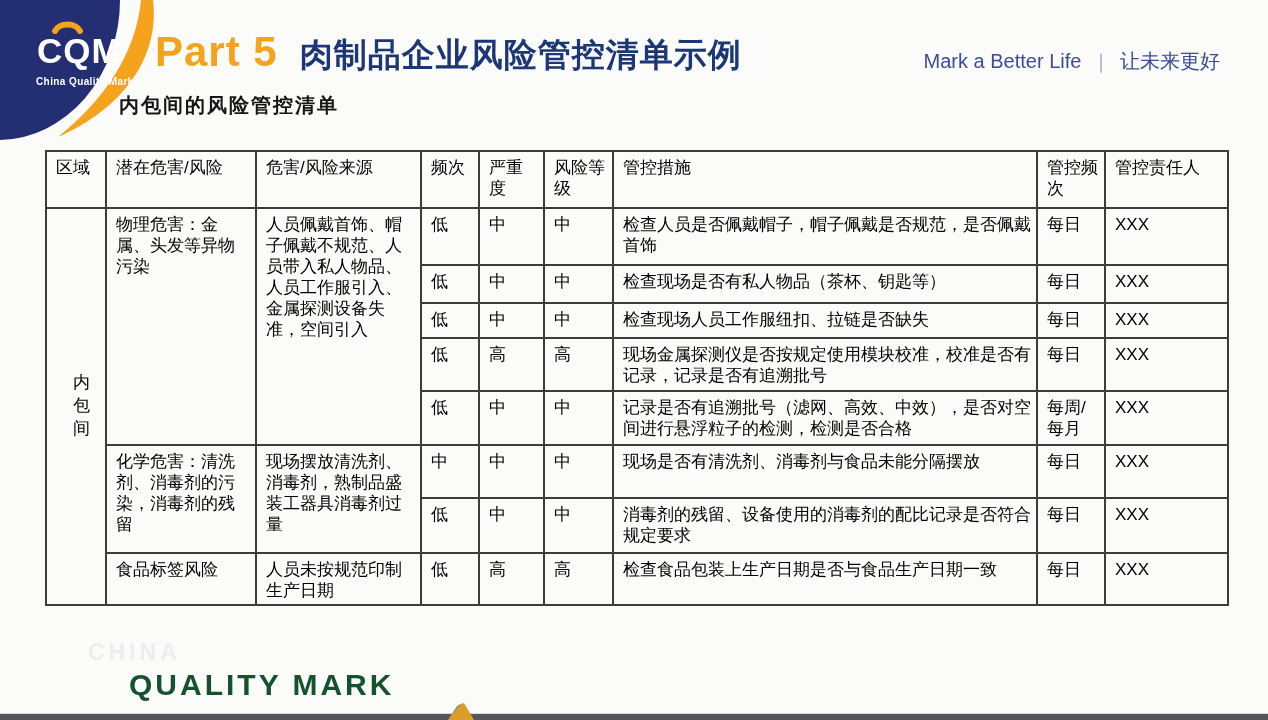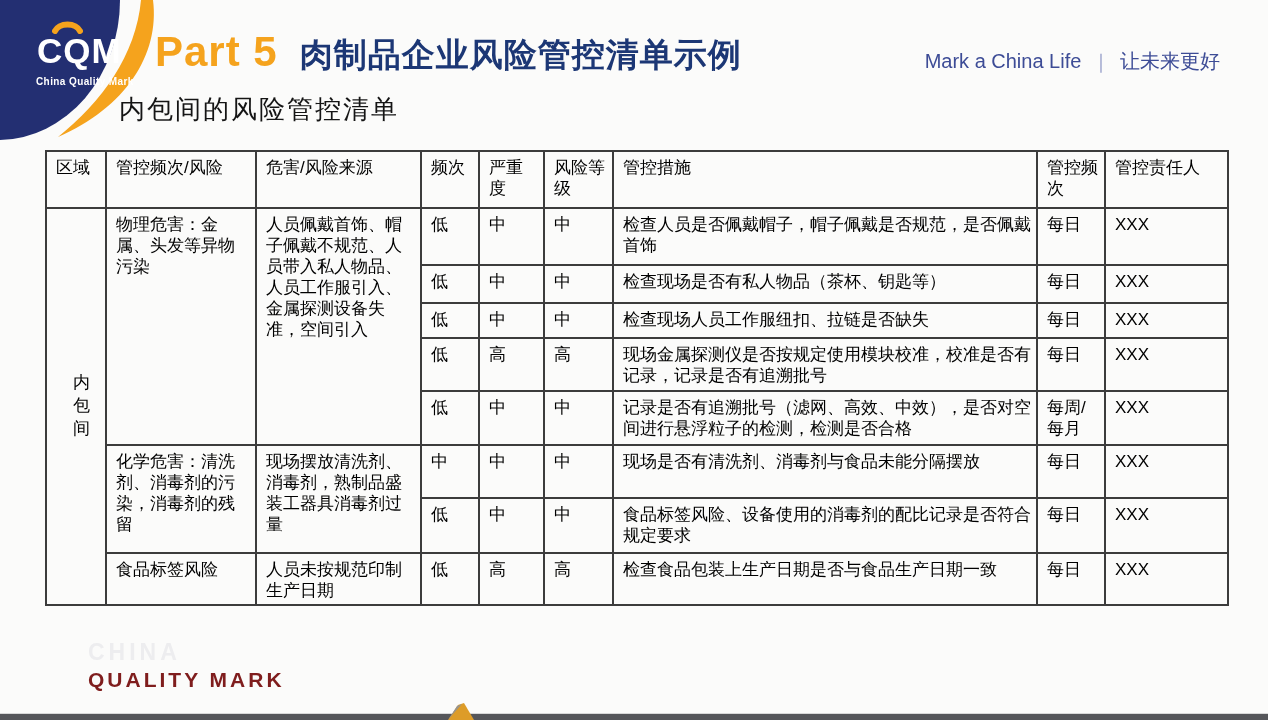--- a/index.html
+++ b/index.html
@@ -11,37 +11,37 @@
   }
   .abs{position:absolute;}
 
   
   #logo-svg{left:0;top:0;}
   .title-row{left:155px;top:28px;display:flex;align-items:baseline;white-space:nowrap;}
   .part-label{font-size:42px;font-weight:bold;color:#f5a31d;letter-spacing:1px;}
   .page-title{font-size:33px;font-weight:bold;color:#1c3775;margin-left:22px;letter-spacing:1px;}
   .tagline{right:48px;top:48px;font-size:20px;color:#3d4c96;white-space:nowrap;}
   .tagline .sep{color:#8a93c4;margin:0 10px;font-size:19px;}
-  .subtitle{left:119px;top:92px;font-size:26px;font-weight:normal;color:#151515;letter-spacing:2px;}
+  .subtitle{left:119px;top:92px;font-size:20px;font-weight:bold;color:#151515;letter-spacing:2px;}
 
   
   #risk-table{left:45px;top:150px;}
   table{border-collapse:collapse;table-layout:fixed;width:1182px;font-size:17px;color:#000000;}
   th,td{
     border:2px solid #3c3c3c;vertical-align:top;text-align:left;
     padding:5px 5px 3px 9px;font-weight:normal;line-height:1.24;
     overflow:hidden;
   }
   thead tr{height:57px;}
   td.area{vertical-align:middle;text-align:right;padding:4px 15px;line-height:1.35;}
 
   
   .watermark{left:88px;top:640px;line-height:1.1;}
   .wm1{font-size:23px;font-weight:600;color:#ededef;letter-spacing:4px;}
-  .wm2{font-size:21px;font-weight:bold;color:#7f1d1d;letter-spacing:3px;margin-top:3px;}
+  .wm2{font-size:30px;font-weight:bold;color:#14532d;letter-spacing:3px;margin-top:3px;margin-left:41px;}
 
   
   .bottom-hairline{left:0;top:713px;width:1268px;height:1px;background:#d8d8d8;}
   .bottom-bar{left:0;top:714px;width:1268px;height:6px;background:#55565a;}
   #bottom-tip-svg{left:440px;top:698px;}
 </style>
 </head>
 <body>
 
 <svg id="logo-svg" class="abs" width="460" height="152" viewBox="0 0 460 152">
@@ -51,42 +51,42 @@
   <text x="37" y="63" font-size="35" font-weight="bold" fill="#ffffff" letter-spacing="1" font-family="Liberation Sans, DejaVu Sans, sans-serif">CQM</text>
   <text x="36" y="85" font-size="10" font-weight="bold" fill="#ffffff" letter-spacing="0.4" font-family="Liberation Sans, DejaVu Sans, sans-serif">China Quality Mark</text>
 </svg>
 
 <div class="abs title-row">
   <span class="part-label">Part 5</span>
   <span class="page-title">肉制品企业风险管控清单示例</span>
 </div>
 
 <div class="abs tagline">
-  <span>Mark a China Life</span><span class="sep">｜</span><span>让未来更好</span>
+  <span>Mark a Better Life</span><span class="sep">｜</span><span>让未来更好</span>
 </div>
 
 <div class="abs subtitle">内包间的风险管控清单</div>
 
 <div class="abs" id="risk-table">
   <table>
     <colgroup>
       <col style="width:60px">
         <col style="width:150px">
         <col style="width:165px">
       <col style="width:58px">
         <col style="width:65px">
         <col style="width:69px">
       <col style="width:424px">
         <col style="width:68px">
         <col style="width:123px">
     </colgroup>
     <thead>
       <tr id="head-row">
           <th>区域</th>
-          <th>管控频次/风险</th>
+          <th>潜在危害/风险</th>
           <th>危害/风险来源</th>
           <th>频次</th>
           <th>严重度</th>
           <th>风险等级</th>
           <th>管控措施</th>
           <th>管控频次</th>
           <th>管控责任人</th>
         </tr>
     </thead>
     <tbody id="table-body">
@@ -140,21 +140,21 @@
           <td>中</td>
           <td>中</td>
           <td>现场是否有清洗剂、消毒剂与食品未能分隔摆放</td>
           <td>每日</td>
           <td>XXX</td>
         </tr>
         <tr style="height: 55px;">
           <td>低</td>
           <td>中</td>
           <td>中</td>
-          <td>食品标签风险、设备使用的消毒剂的配比记录是否符合规定要求</td>
+          <td>消毒剂的残留、设备使用的消毒剂的配比记录是否符合规定要求</td>
           <td>每日</td>
           <td>XXX</td>
         </tr>
         <tr style="height: 52px;">
           <td>食品标签风险</td>
           <td>人员未按规范印制生产日期</td>
           <td>低</td>
           <td>高</td>
           <td>高</td>
           <td>检查食品包装上生产日期是否与食品生产日期一致</td>

